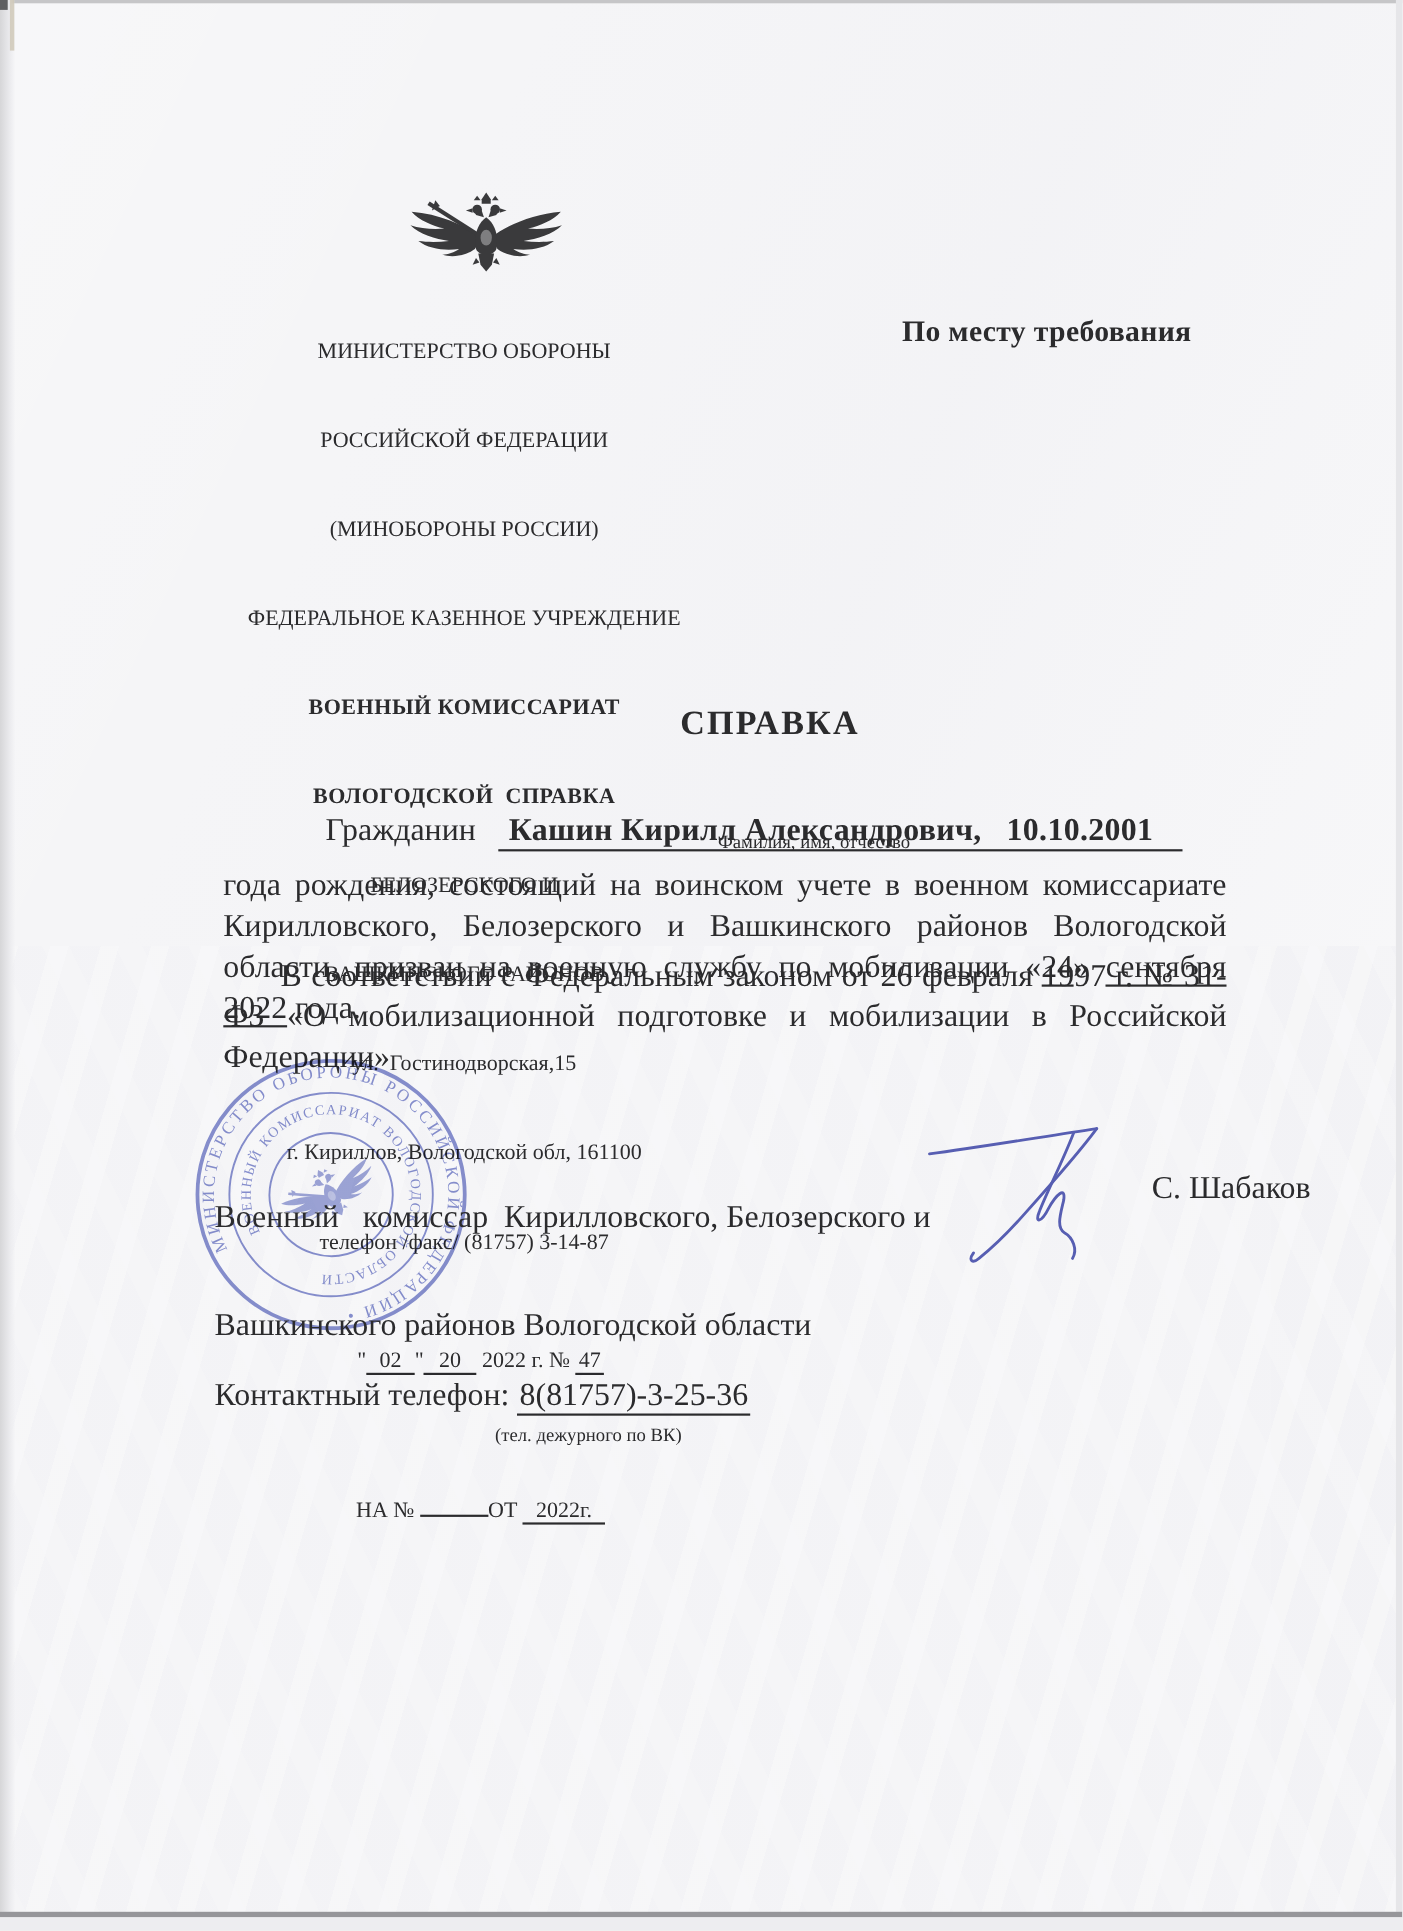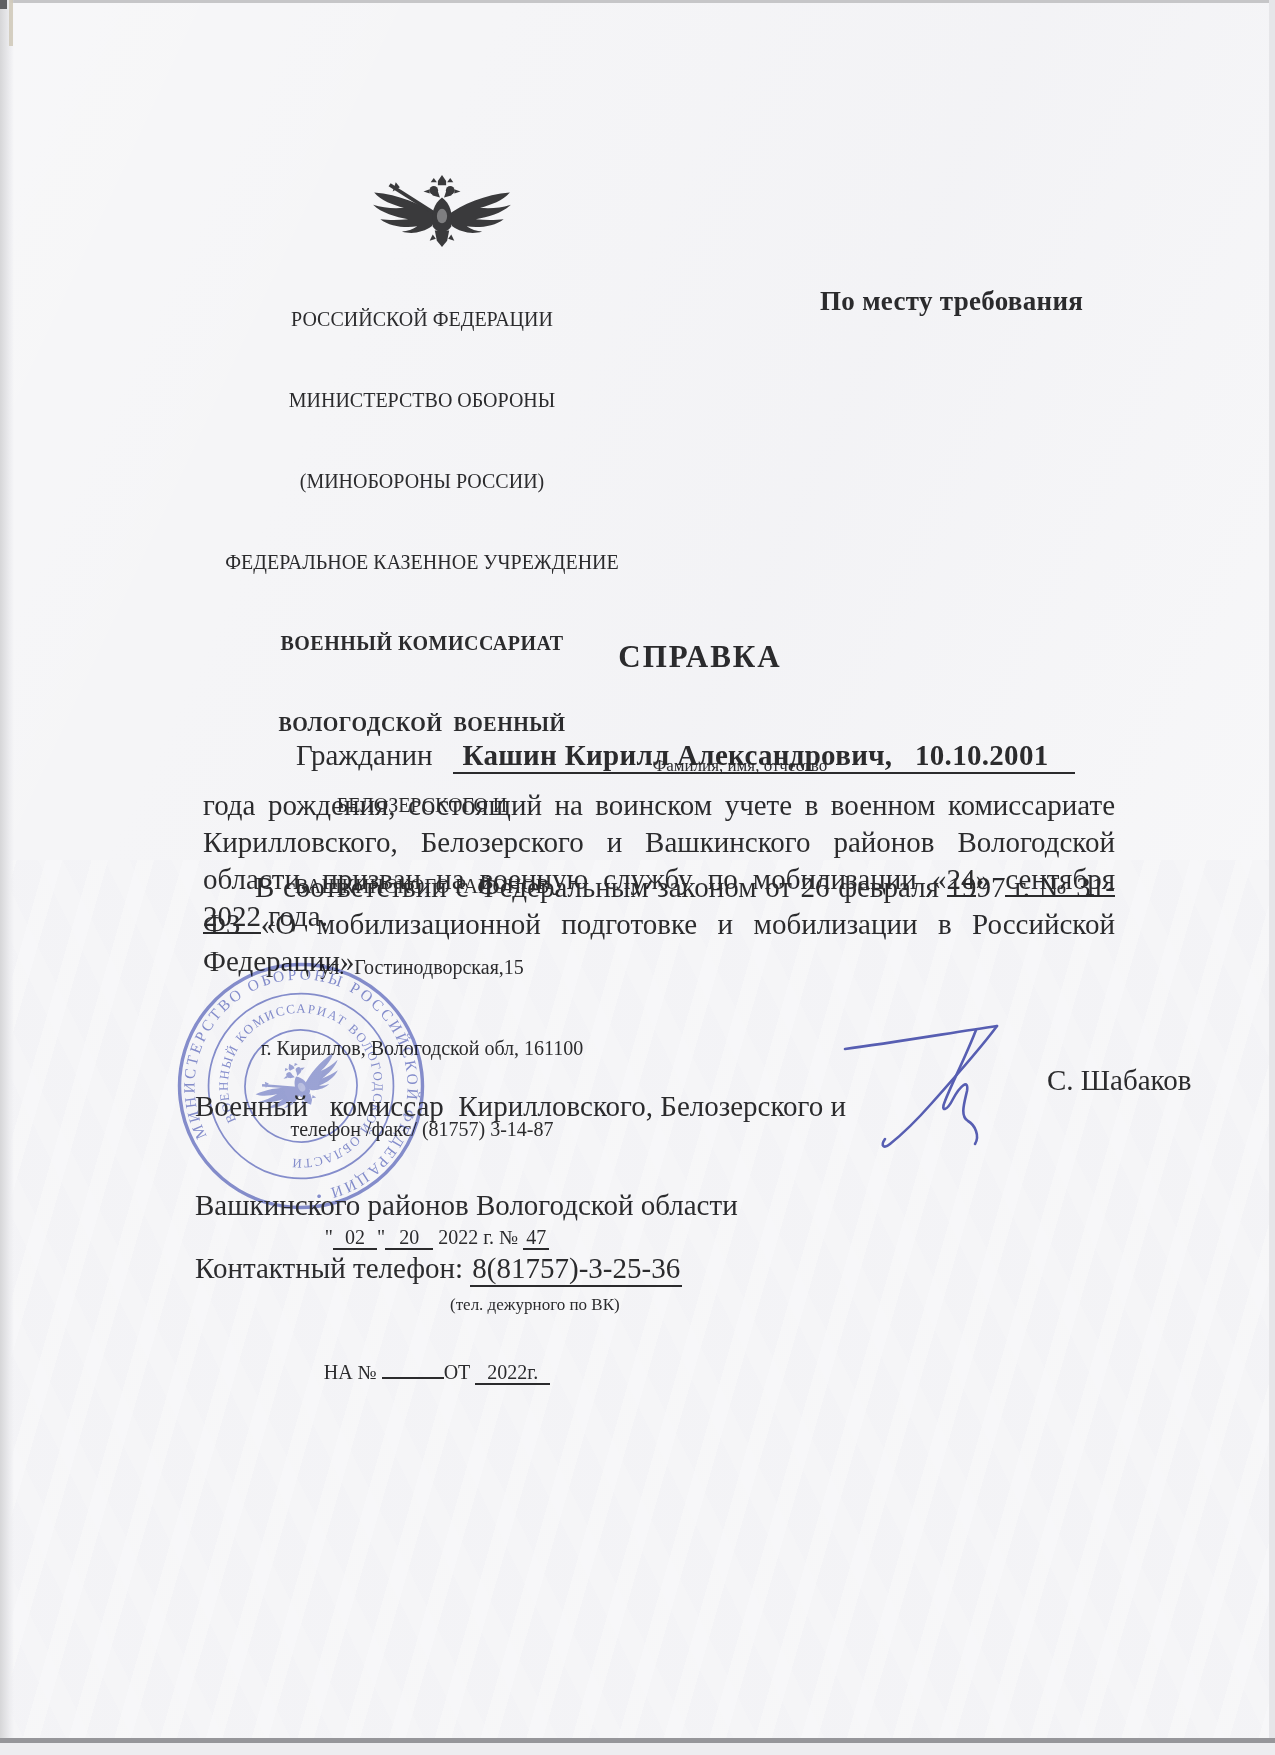--- a/index.html
+++ b/index.html
@@ -108,26 +108,26 @@
         <path d="M81 60 L84 66 L78 64 Z"></path>
       </g>
     </defs>
   </svg>
 
   <svg class="emblem" viewBox="0 0 144 80">
     <use href="#eagle" fill="#3a3a3c"></use>
   </svg>
 
   <div class="lh">
+    <div>МИНИСТЕРСТВО ОБОРОНЫ</div>
     <div>РОССИЙСКОЙ ФЕДЕРАЦИИ</div>
-    <div>МИНИСТЕРСТВО ОБОРОНЫ</div>
     <div>(МИНОБОРОНЫ РОССИИ)</div>
     <div>ФЕДЕРАЛЬНОЕ КАЗЕННОЕ УЧРЕЖДЕНИЕ</div>
     <div class="b">ВОЕННЫЙ КОМИССАРИАТ</div>
-    <div class="b">ВОЛОГОДСКОЙ  ВОЕННЫЙ</div>
+    <div class="b">ВОЛОГОДСКОЙ  СПРАВКА</div>
     <div>БЕЛОЗЕРСКОГО И</div>
     <div>ВАШКИНСКОГО РАЙОНОВ</div>
     <div>ул.  Гостинодворская,15</div>
     <div>г. Кириллов, Вологодской обл, 161100</div>
     <div>телефон /факс/ (81757) 3-14-87</div>
     <div class="dateline">
       <span>"</span><span class="u-pad">02</span><span>"</span><span class="u-mid">20</span><span> 2022 г. № </span><span class="u-no">47</span>
     </div>
     <div class="dateline">
       <span>НА № </span><span class="blank-line"></span><span>ОТ </span><span class="u-pad">2022г.</span>

